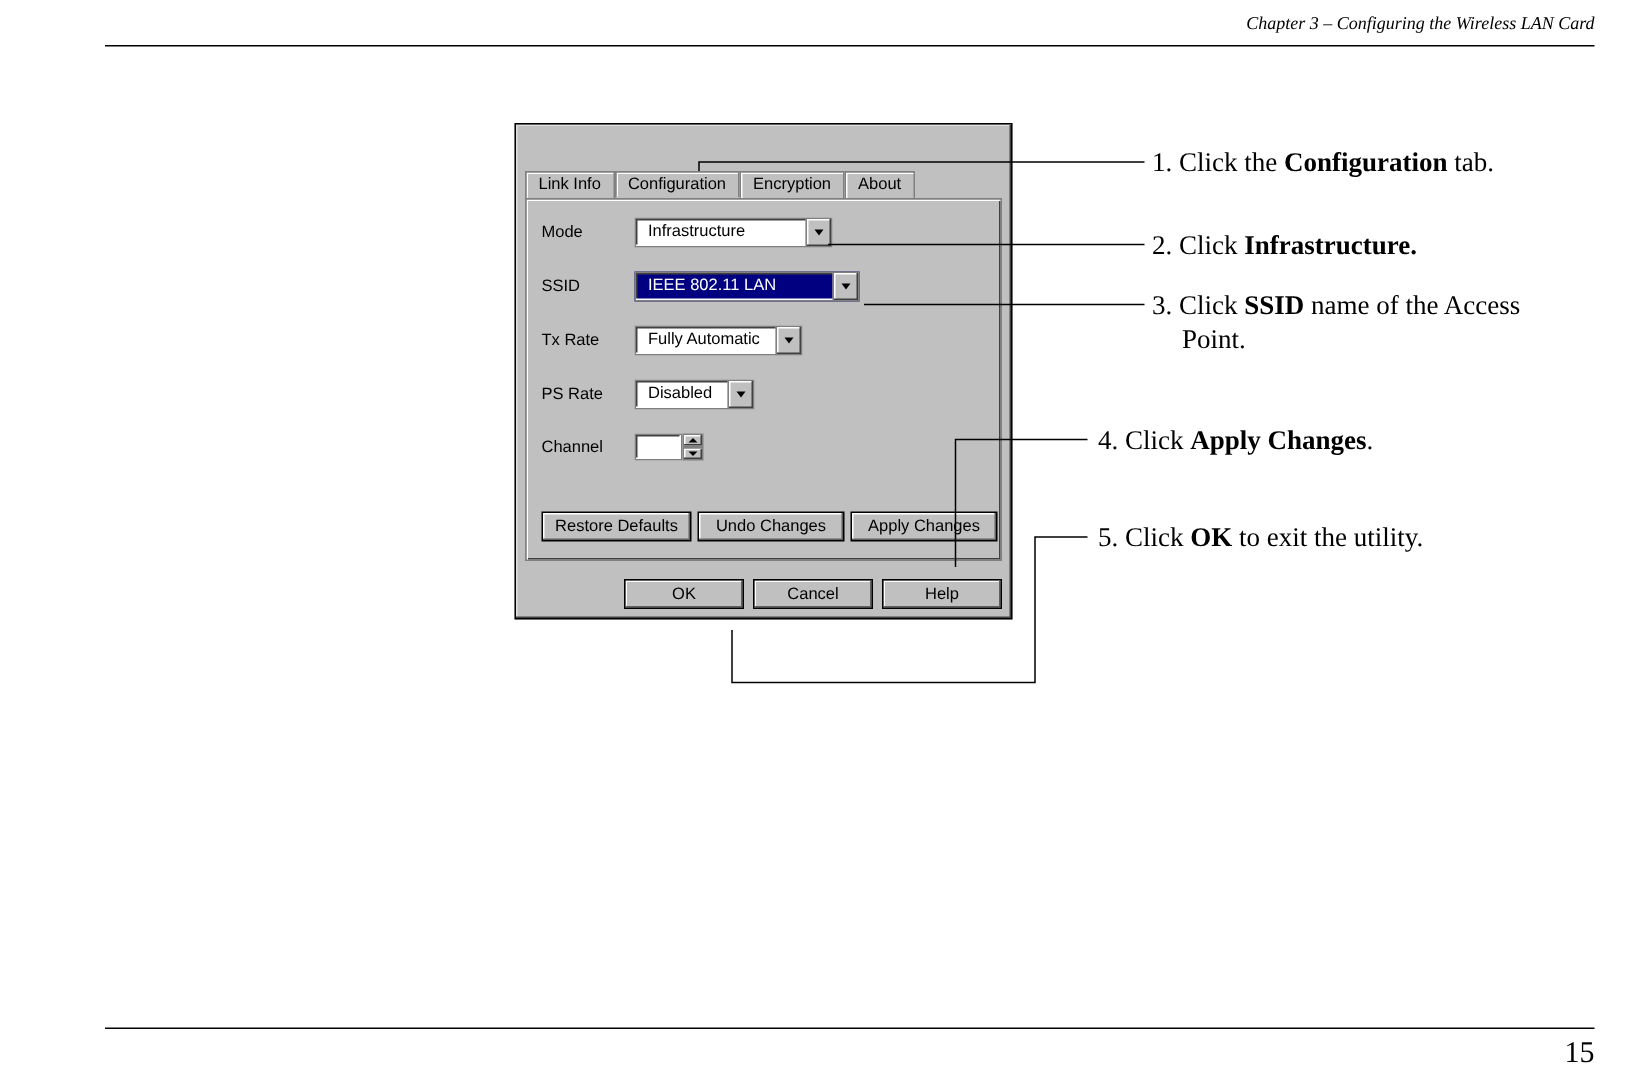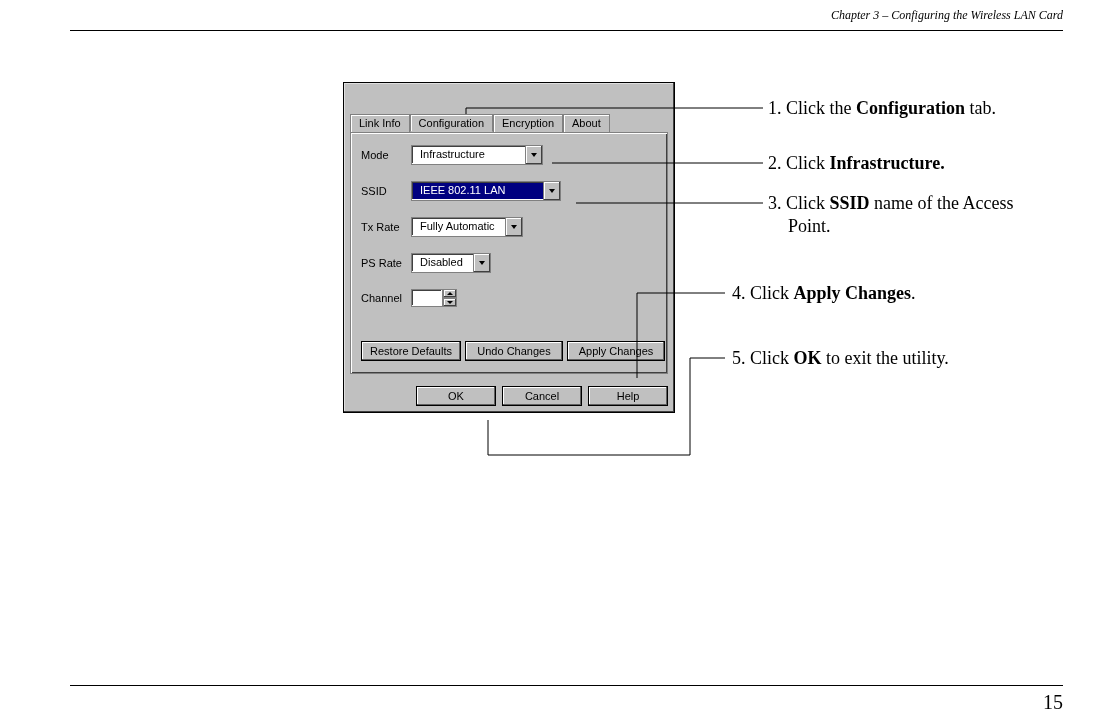--- a/index.html
+++ b/index.html
@@ -116,21 +116,21 @@
     padding: 12px 10px 12px 10px;
     background: #c0c0c0;
   }
   .form-row {
     display: flex;
     align-items: center;
     margin-bottom: 16px;
     font-size: 11px;
   }
   .form-label {
-    width: 50px;
+    width: 62px;
   }
   .combo {
     display: flex;
     align-items: stretch;
     background: #fff;
     border: 1px solid #808080;
     box-shadow: inset -1px -1px 0 #fff, inset 1px 1px 0 #404040;
     height: 18px;
   }
   .combo.sel {

